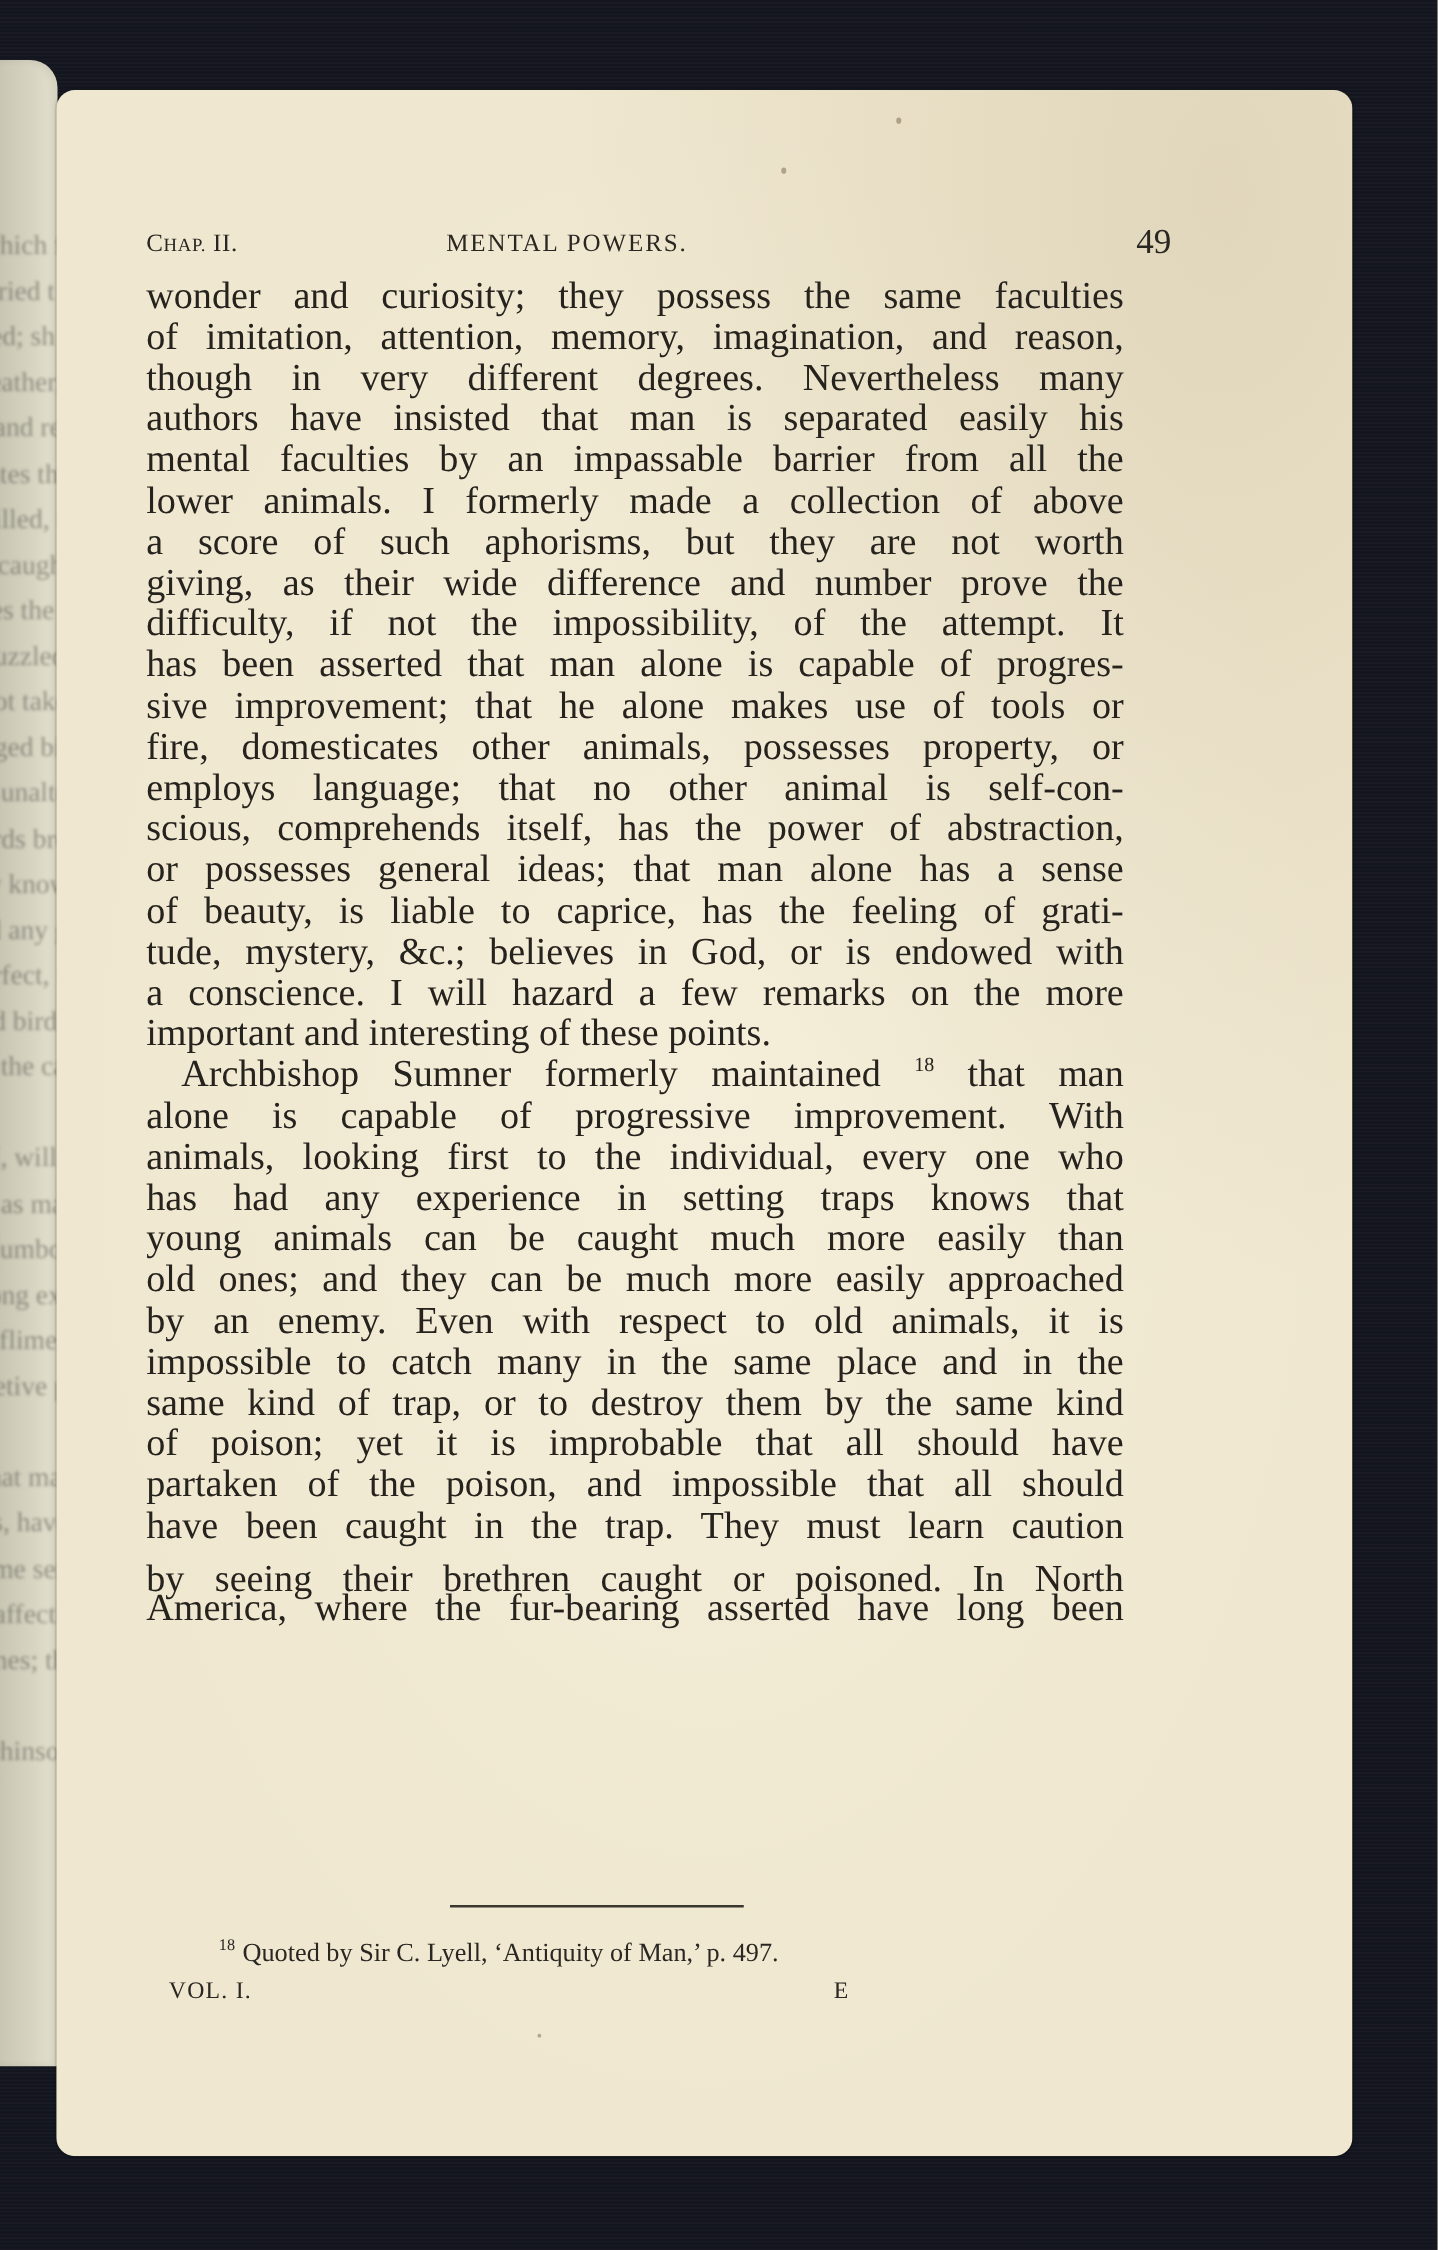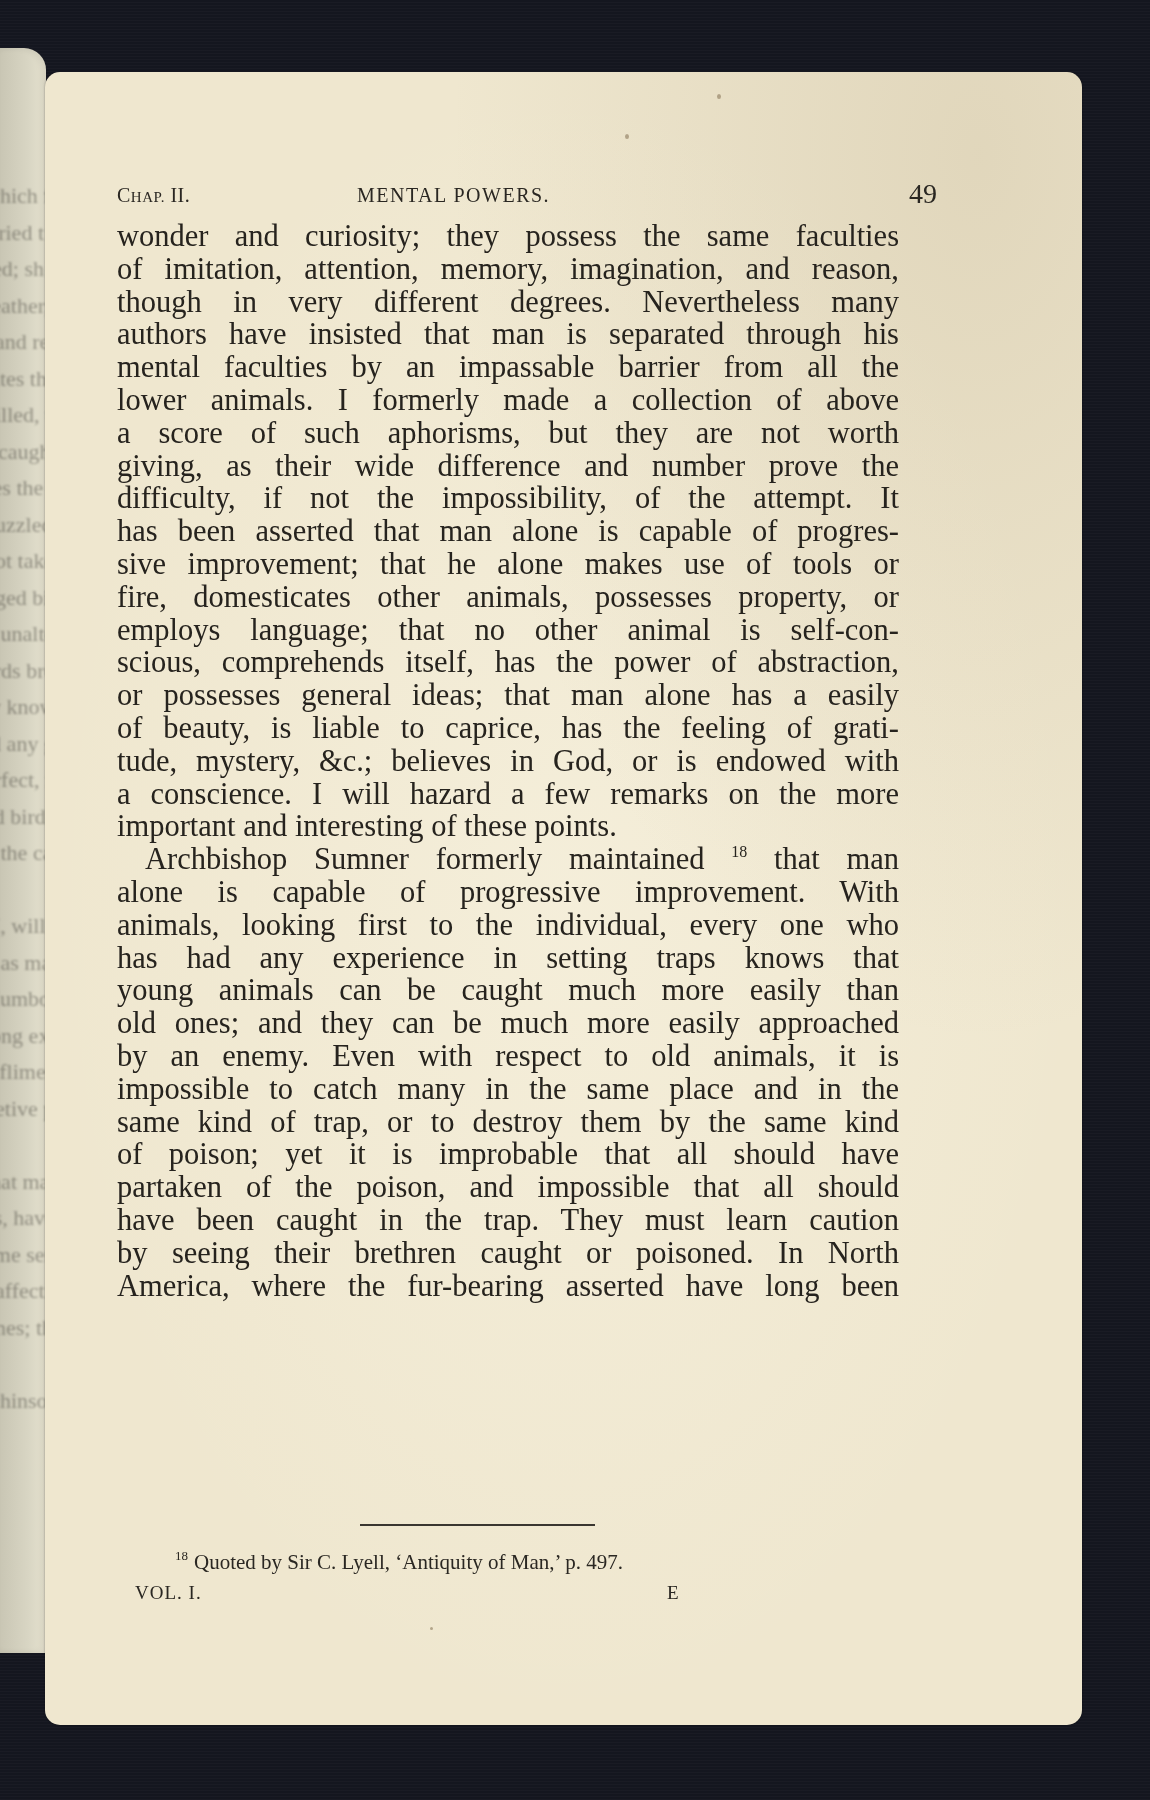--- a/index.html
+++ b/index.html
@@ -211,49 +211,49 @@
   <div class="running-head">
     <span class="rh-chap"><span>C</span><span class="sc">HAP.</span> <span>II.</span></span>
     <span class="rh-title">MENTAL POWERS.</span>
     <span class="rh-pagenum">49</span>
   </div>
 
   <div class="body-text" id="body-text">
       <div class="line"><span class="txt" style="white-space: normal; width: 100%;">wonder and curiosity; they possess the same faculties</span></div>
       <div class="line"><span class="txt" style="white-space: normal; width: 100%;">of imitation, attention, memory, imagination, and reason,</span></div>
       <div class="line"><span class="txt" style="white-space: normal; width: 100%;">though in very different degrees. Nevertheless many</span></div>
-      <div class="line"><span class="txt" style="white-space: normal; width: 100%;">authors have insisted that man is separated through his</span></div>
+      <div class="line"><span class="txt" style="white-space: normal; width: 100%;">authors have insisted that man is separated easily his</span></div>
       <div class="line"><span class="txt" style="white-space: normal; width: 100%;">mental faculties by an impassable barrier from all the</span></div>
       <div class="line"><span class="txt" style="white-space: normal; width: 100%;">lower animals. I formerly made a collection of above</span></div>
       <div class="line"><span class="txt" style="white-space: normal; width: 100%;">a score of such aphorisms, but they are not worth</span></div>
       <div class="line"><span class="txt" style="white-space: normal; width: 100%;">giving, as their wide difference and number prove the</span></div>
       <div class="line"><span class="txt" style="white-space: normal; width: 100%;">difficulty, if not the impossibility, of the attempt. It</span></div>
       <div class="line"><span class="txt" style="white-space: normal; width: 100%;">has been asserted that man alone is capable of progres-</span></div>
       <div class="line"><span class="txt" style="white-space: normal; width: 100%;">sive improvement; that he alone makes use of tools or</span></div>
       <div class="line"><span class="txt" style="white-space: normal; width: 100%;">fire, domesticates other animals, possesses property, or</span></div>
       <div class="line"><span class="txt" style="white-space: normal; width: 100%;">employs language; that no other animal is self-con-</span></div>
       <div class="line"><span class="txt" style="white-space: normal; width: 100%;">scious, comprehends itself, has the power of abstraction,</span></div>
-      <div class="line"><span class="txt" style="white-space: normal; width: 100%;">or possesses general ideas; that man alone has a easily</span></div>
+      <div class="line"><span class="txt" style="white-space: normal; width: 100%;">or possesses general ideas; that man alone has a sense</span></div>
       <div class="line"><span class="txt" style="white-space: normal; width: 100%;">of beauty, is liable to caprice, has the feeling of grati-</span></div>
       <div class="line"><span class="txt" style="white-space: normal; width: 100%;">tude, mystery, &amp;c.; believes in God, or is endowed with</span></div>
       <div class="line"><span class="txt" style="white-space: normal; width: 100%;">a conscience. I will hazard a few remarks on the more</span></div>
       <div class="line last"><span class="txt" style="white-space: nowrap; width: auto;">important and interesting of these points.</span></div>
       <div class="line indent"><span class="txt" style="white-space: normal; width: 100%;"><span>Archbishop Sumner formerly maintained</span> <sup class="fnref">18</sup> <span>that man</span></span></div>
       <div class="line"><span class="txt" style="white-space: normal; width: 100%;">alone is capable of progressive improvement. With</span></div>
       <div class="line"><span class="txt" style="white-space: normal; width: 100%;">animals, looking first to the individual, every one who</span></div>
       <div class="line"><span class="txt" style="white-space: normal; width: 100%;">has had any experience in setting traps knows that</span></div>
       <div class="line"><span class="txt" style="white-space: normal; width: 100%;">young animals can be caught much more easily than</span></div>
       <div class="line"><span class="txt" style="white-space: normal; width: 100%;">old ones; and they can be much more easily approached</span></div>
       <div class="line"><span class="txt" style="white-space: normal; width: 100%;">by an enemy. Even with respect to old animals, it is</span></div>
       <div class="line"><span class="txt" style="white-space: normal; width: 100%;">impossible to catch many in the same place and in the</span></div>
       <div class="line"><span class="txt" style="white-space: normal; width: 100%;">same kind of trap, or to destroy them by the same kind</span></div>
       <div class="line"><span class="txt" style="white-space: normal; width: 100%;">of poison; yet it is improbable that all should have</span></div>
       <div class="line"><span class="txt" style="white-space: normal; width: 100%;">partaken of the poison, and impossible that all should</span></div>
       <div class="line"><span class="txt" style="white-space: normal; width: 100%;">have been caught in the trap. They must learn caution</span></div>
-      <div class="line"><span class="txt" style="white-space: normal; width: 100%;">by seeing their brethren caught or poisoned. In North</span></div>
+      <div class="line"><span class="txt" style="white-space: normal; width: 100%; margin-top: 10px;">by seeing their brethren caught or poisoned. In North</span></div>
       <div class="line"><span class="txt" style="white-space: normal; width: 100%;">America, where the fur-bearing asserted have long been</span></div>
     </div>
 
   <div class="footnote-rule"></div>
   <div class="footnote"><sup>18</sup><span>Quoted by Sir C. Lyell, ‘Antiquity of Man,’ p. 497.</span></div>
 
   <div class="signature-vol">VOL. I.</div>
   <div class="signature-mark">E</div>
 </div>
 

